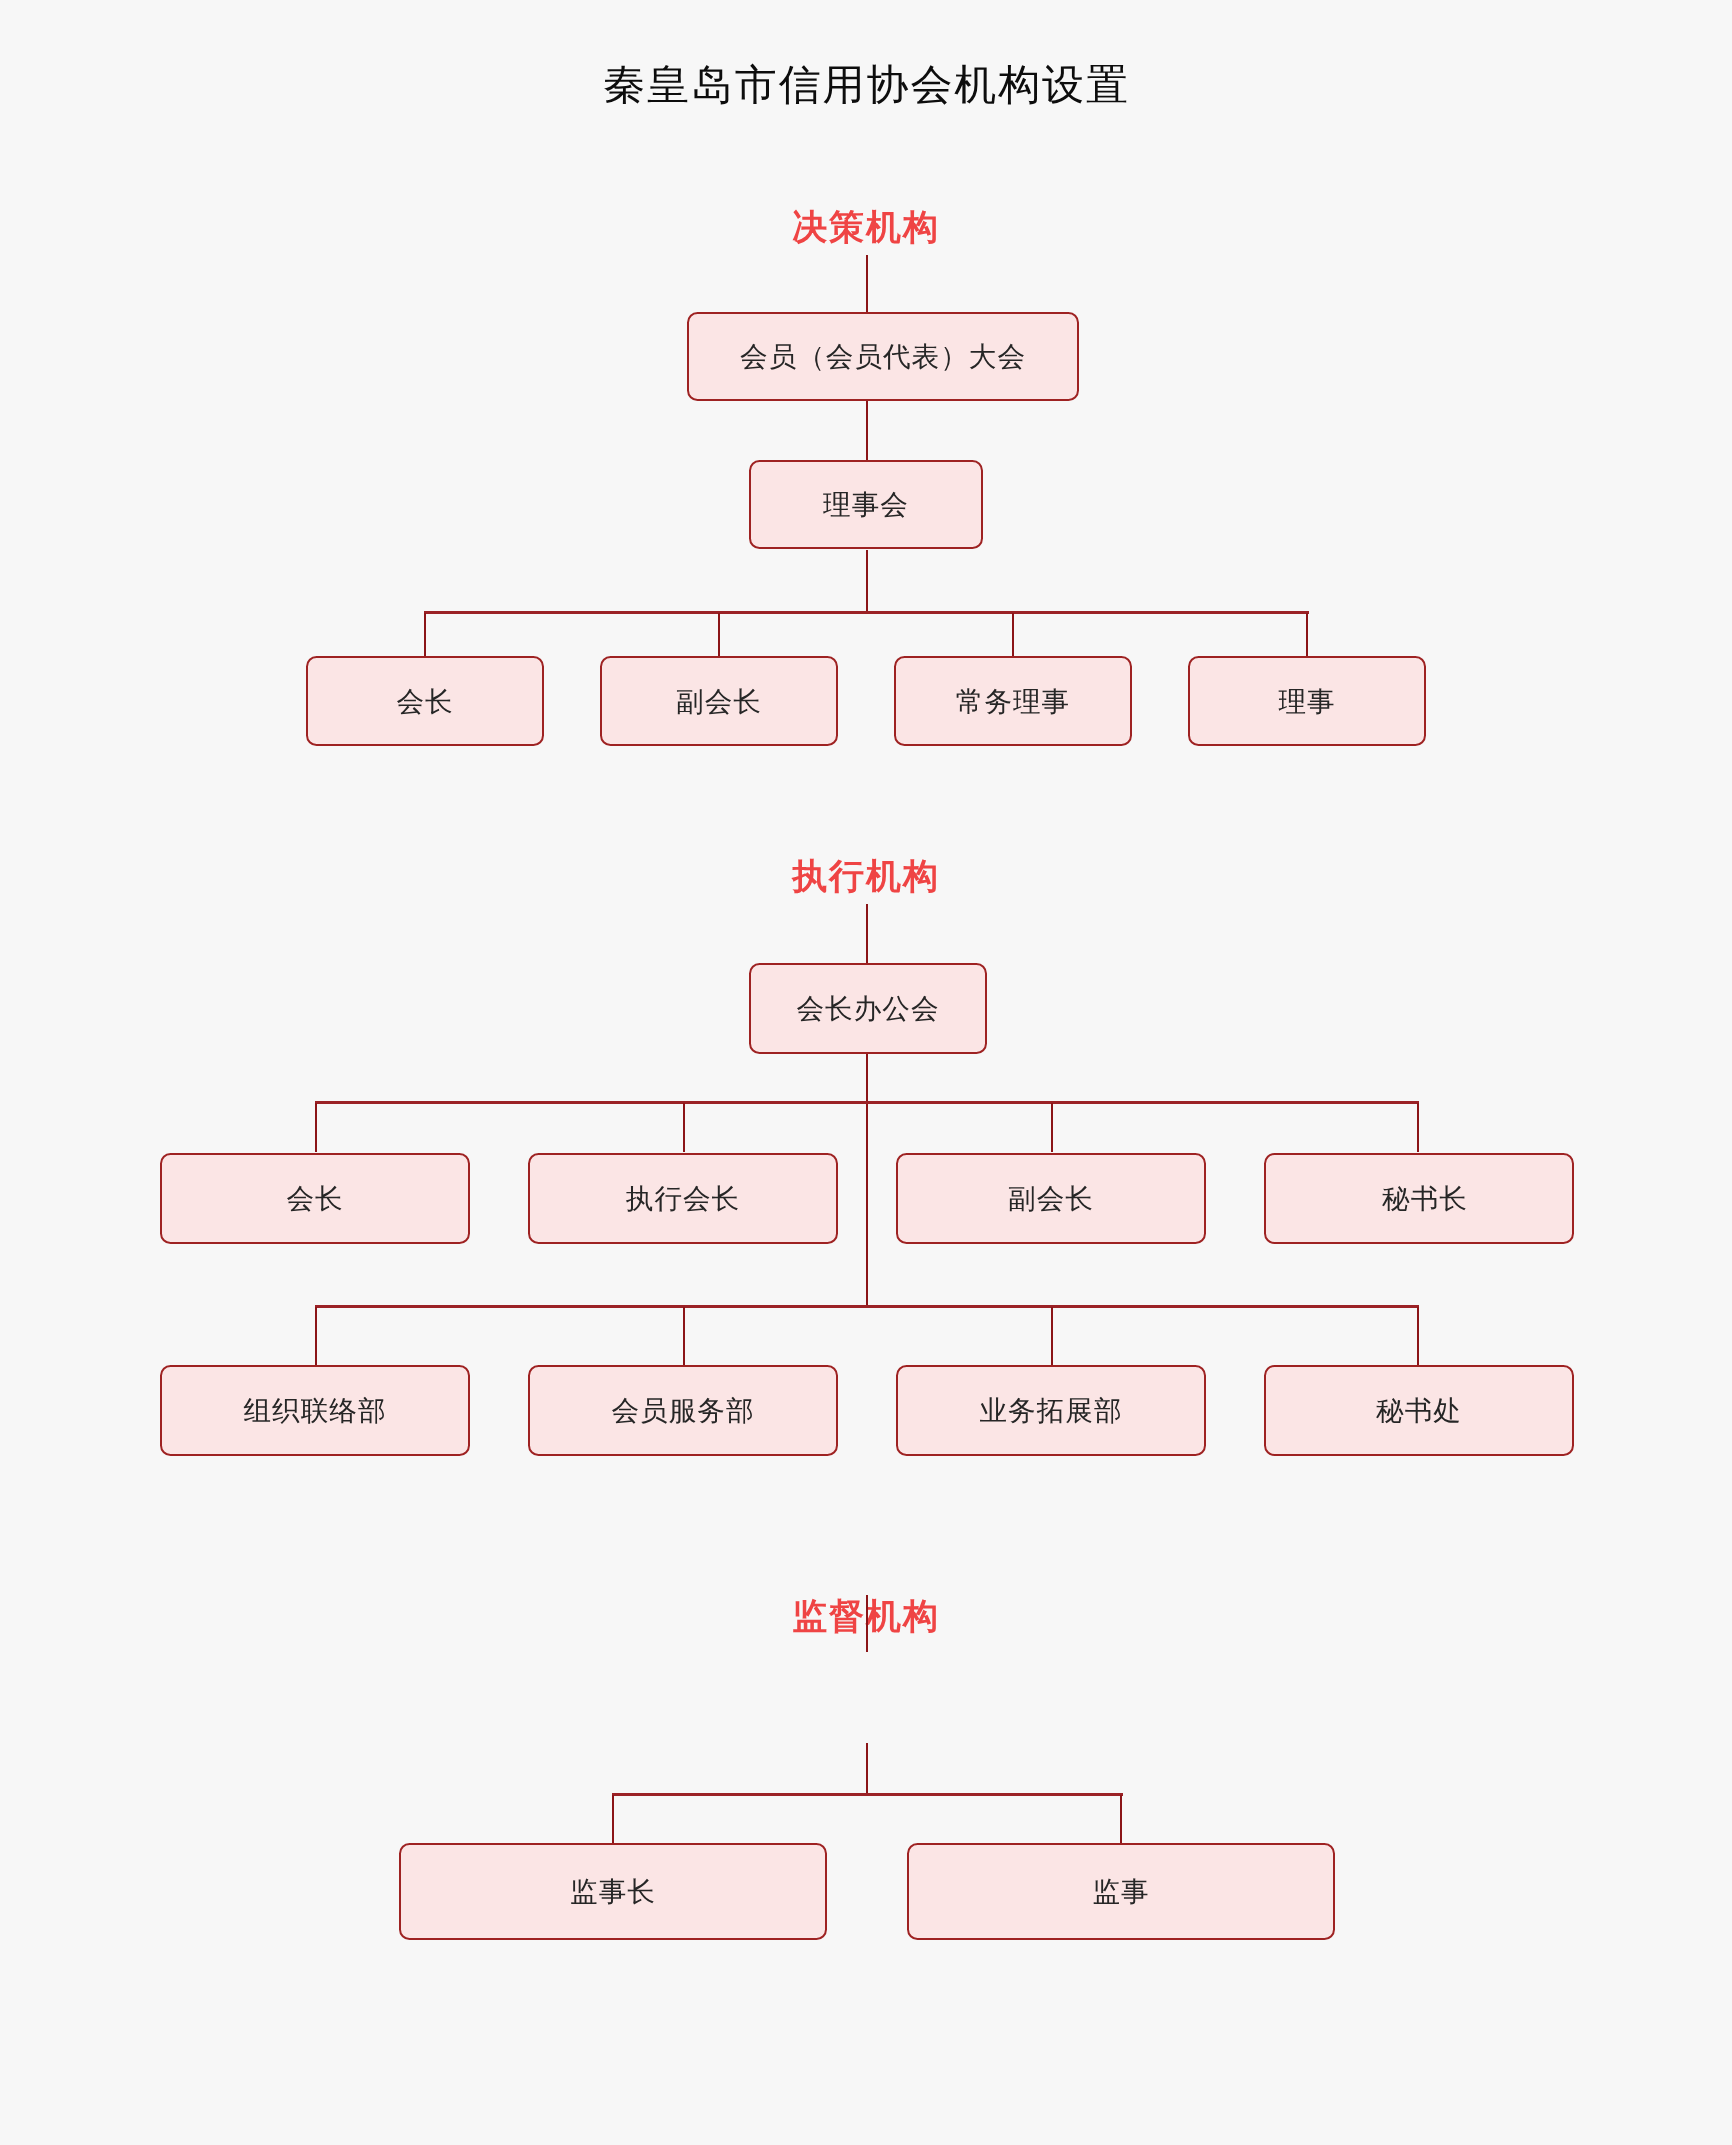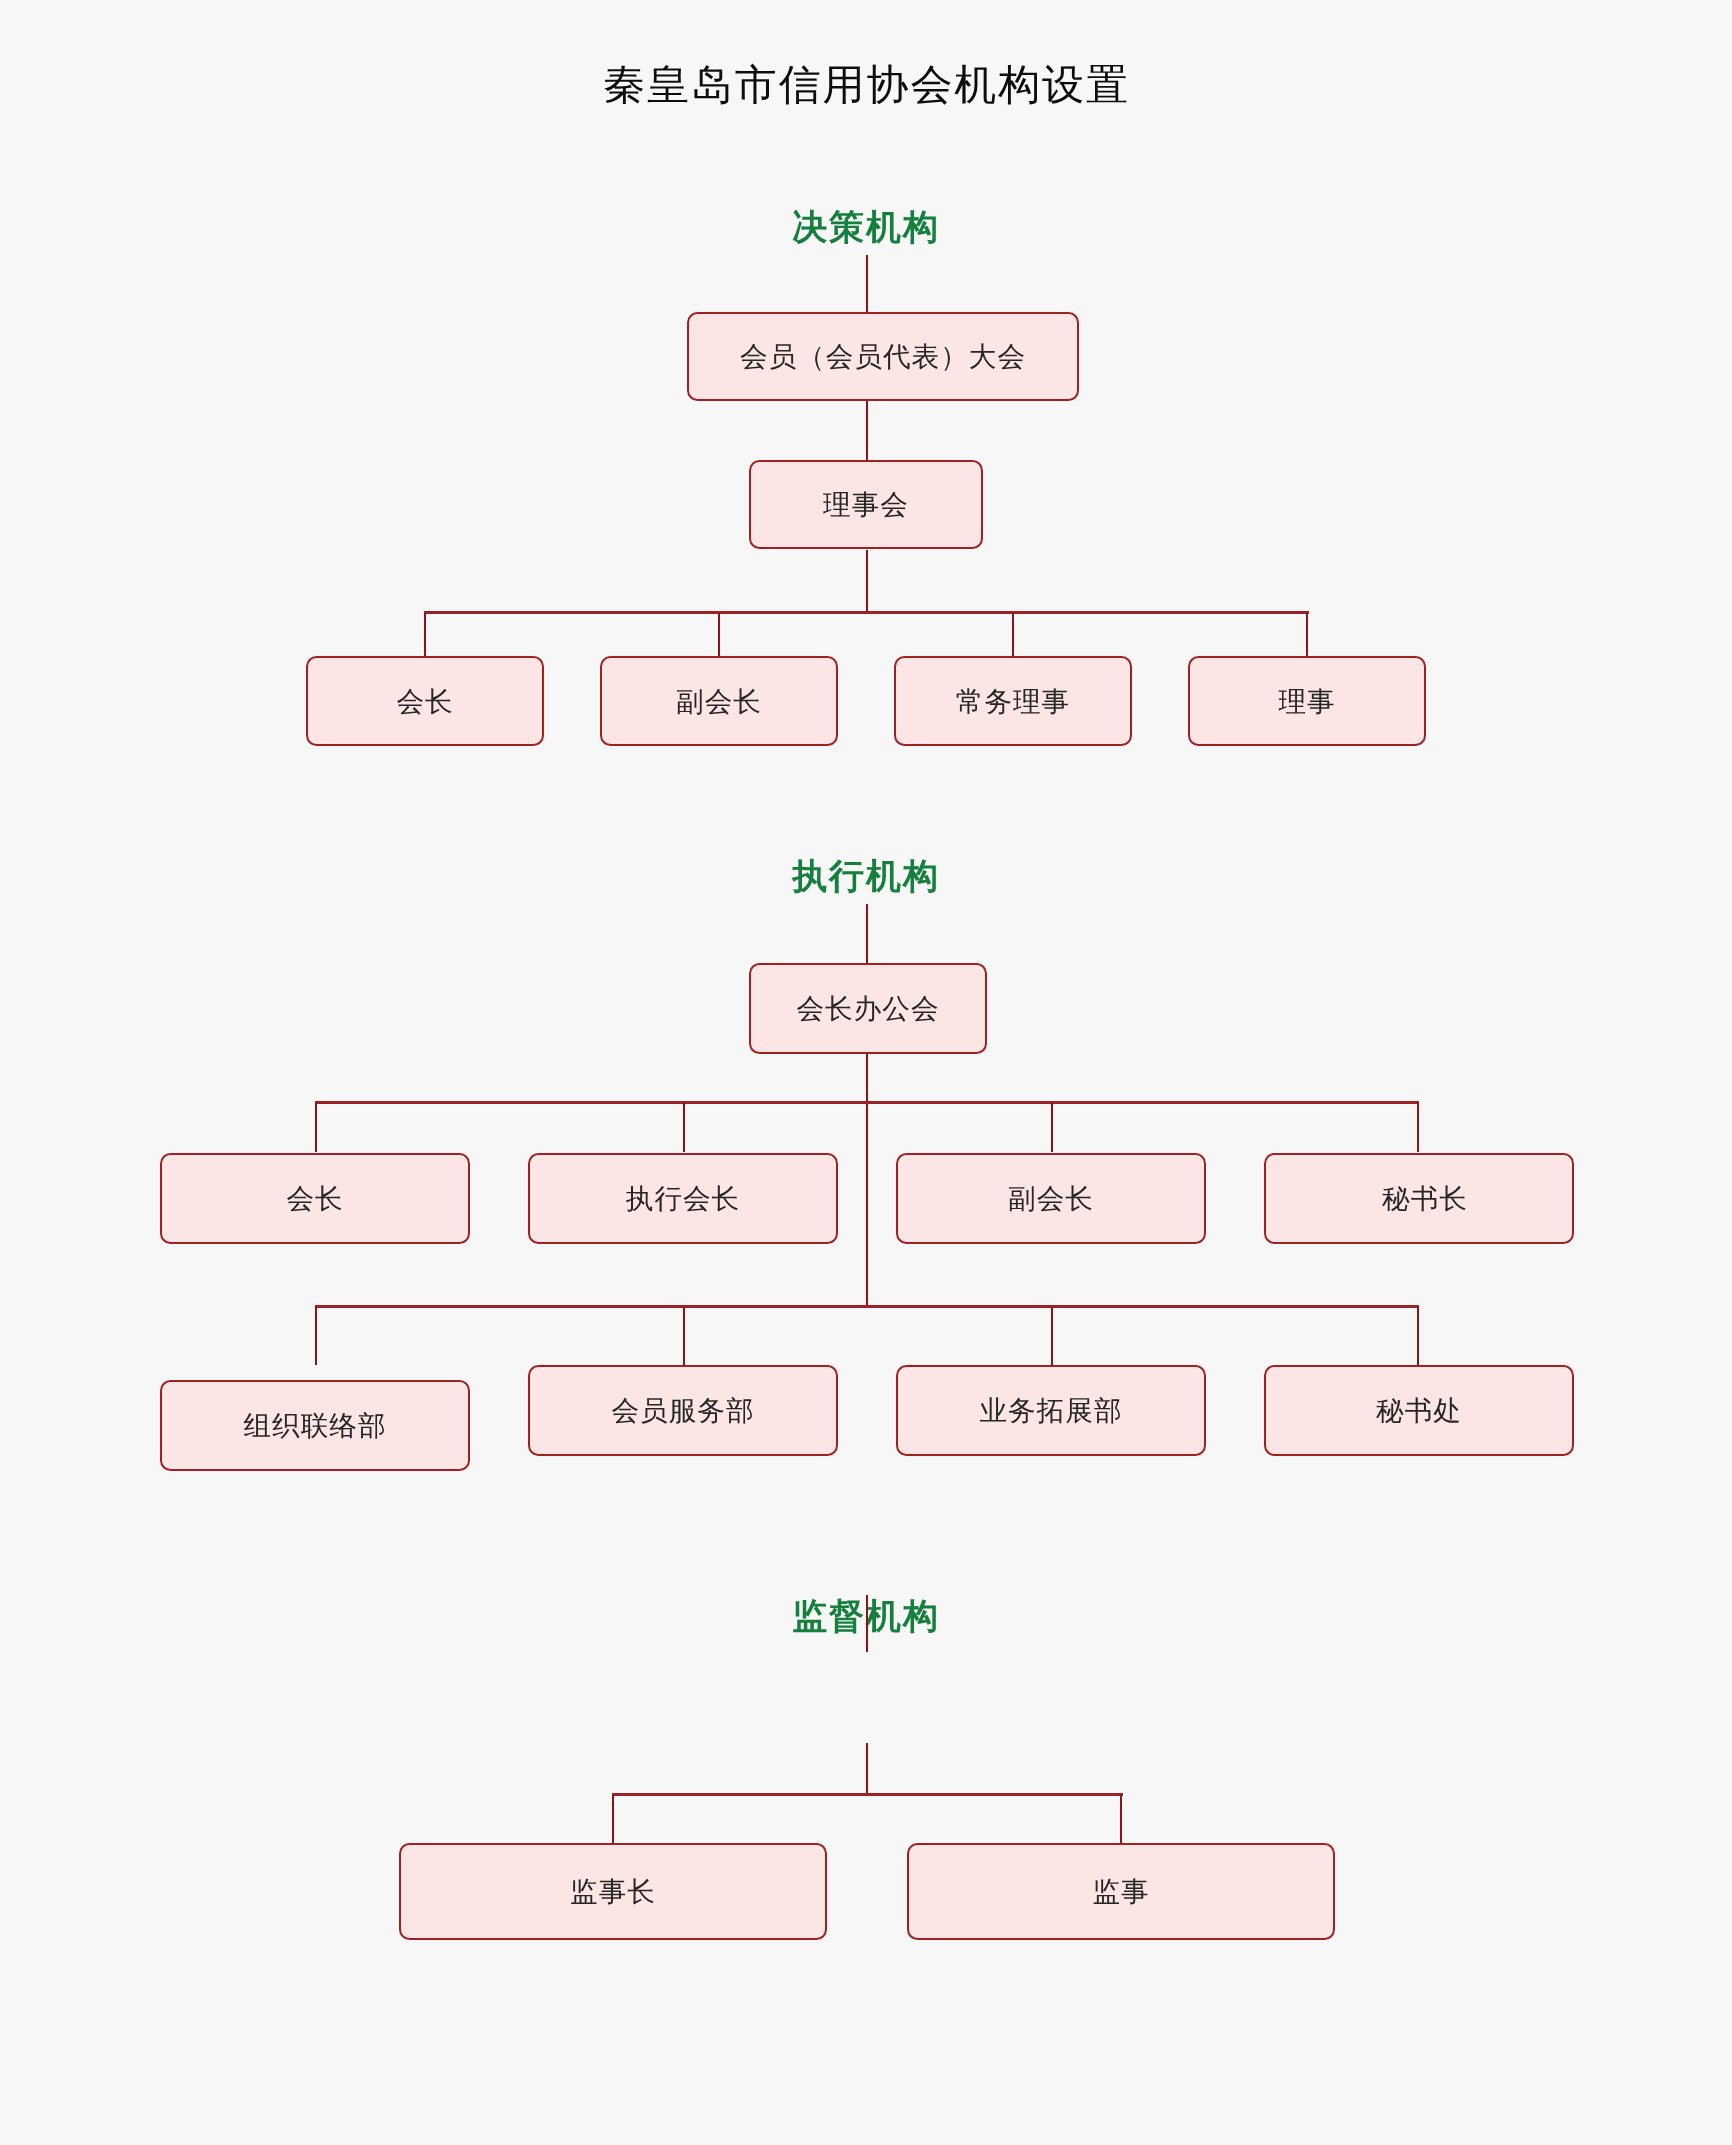--- a/index.html
+++ b/index.html
@@ -25,21 +25,21 @@
     font-weight: normal;
     color: #0d0d0d;
     letter-spacing: 1.9px;
   }
   .section-heading {
     position: absolute;
     width: 380px;
     text-align: center;
     font-size: 35px;
     font-weight: bold;
-    color: #15803d;
+    color: #ef4444;
     letter-spacing: 1.9px;
   }
   .box {
     position: absolute;
     box-sizing: border-box;
     background: #fbe5e5;
     border: 2.4px solid #9e2222;
     border-radius: 10.5px;
     display: flex;
     align-items: center;
@@ -106,21 +106,21 @@
   <div class="box" style="left:528px; top:1153px; width:310px; height:91px;">执行会长</div>
   <div class="box" style="left:896px; top:1153px; width:310px; height:91px;">副会长</div>
   <div class="box" style="left:1264px; top:1153px; width:310px; height:91px;padding-left:12px;">秘书长</div>
 
   <div class="hline" style="left:315px; top:1305px; width:1104px;"></div>
   <div class="vline" style="left:315px; top:1307px; height:58px;"></div>
   <div class="vline" style="left:683px; top:1307px; height:58px;"></div>
   <div class="vline" style="left:1051px; top:1307px; height:58px;"></div>
   <div class="vline" style="left:1417px; top:1307px; height:58px;"></div>
 
-  <div class="box" style="left:160px; top:1365px; width:310px; height:91px;margin-top:15px;">组织联络部</div>
+  <div class="box" style="left:160px; top:1365px; width:310px; height:91px;">组织联络部</div>
   <div class="box" style="left:528px; top:1365px; width:310px; height:91px;">会员服务部</div>
   <div class="box" style="left:896px; top:1365px; width:310px; height:91px;">业务拓展部</div>
   <div class="box" style="left:1264px; top:1365px; width:310px; height:91px;">秘书处</div>
 
   <div class="section-heading" style="left:676px; top:1545px;margin-top:48px;">监督机构</div>
 
   <div class="vline" style="left:866px; top:1595px; height:57px;"></div>
 
 
   <div class="vline" style="left:866px; top:1743px; height:50px;"></div>

